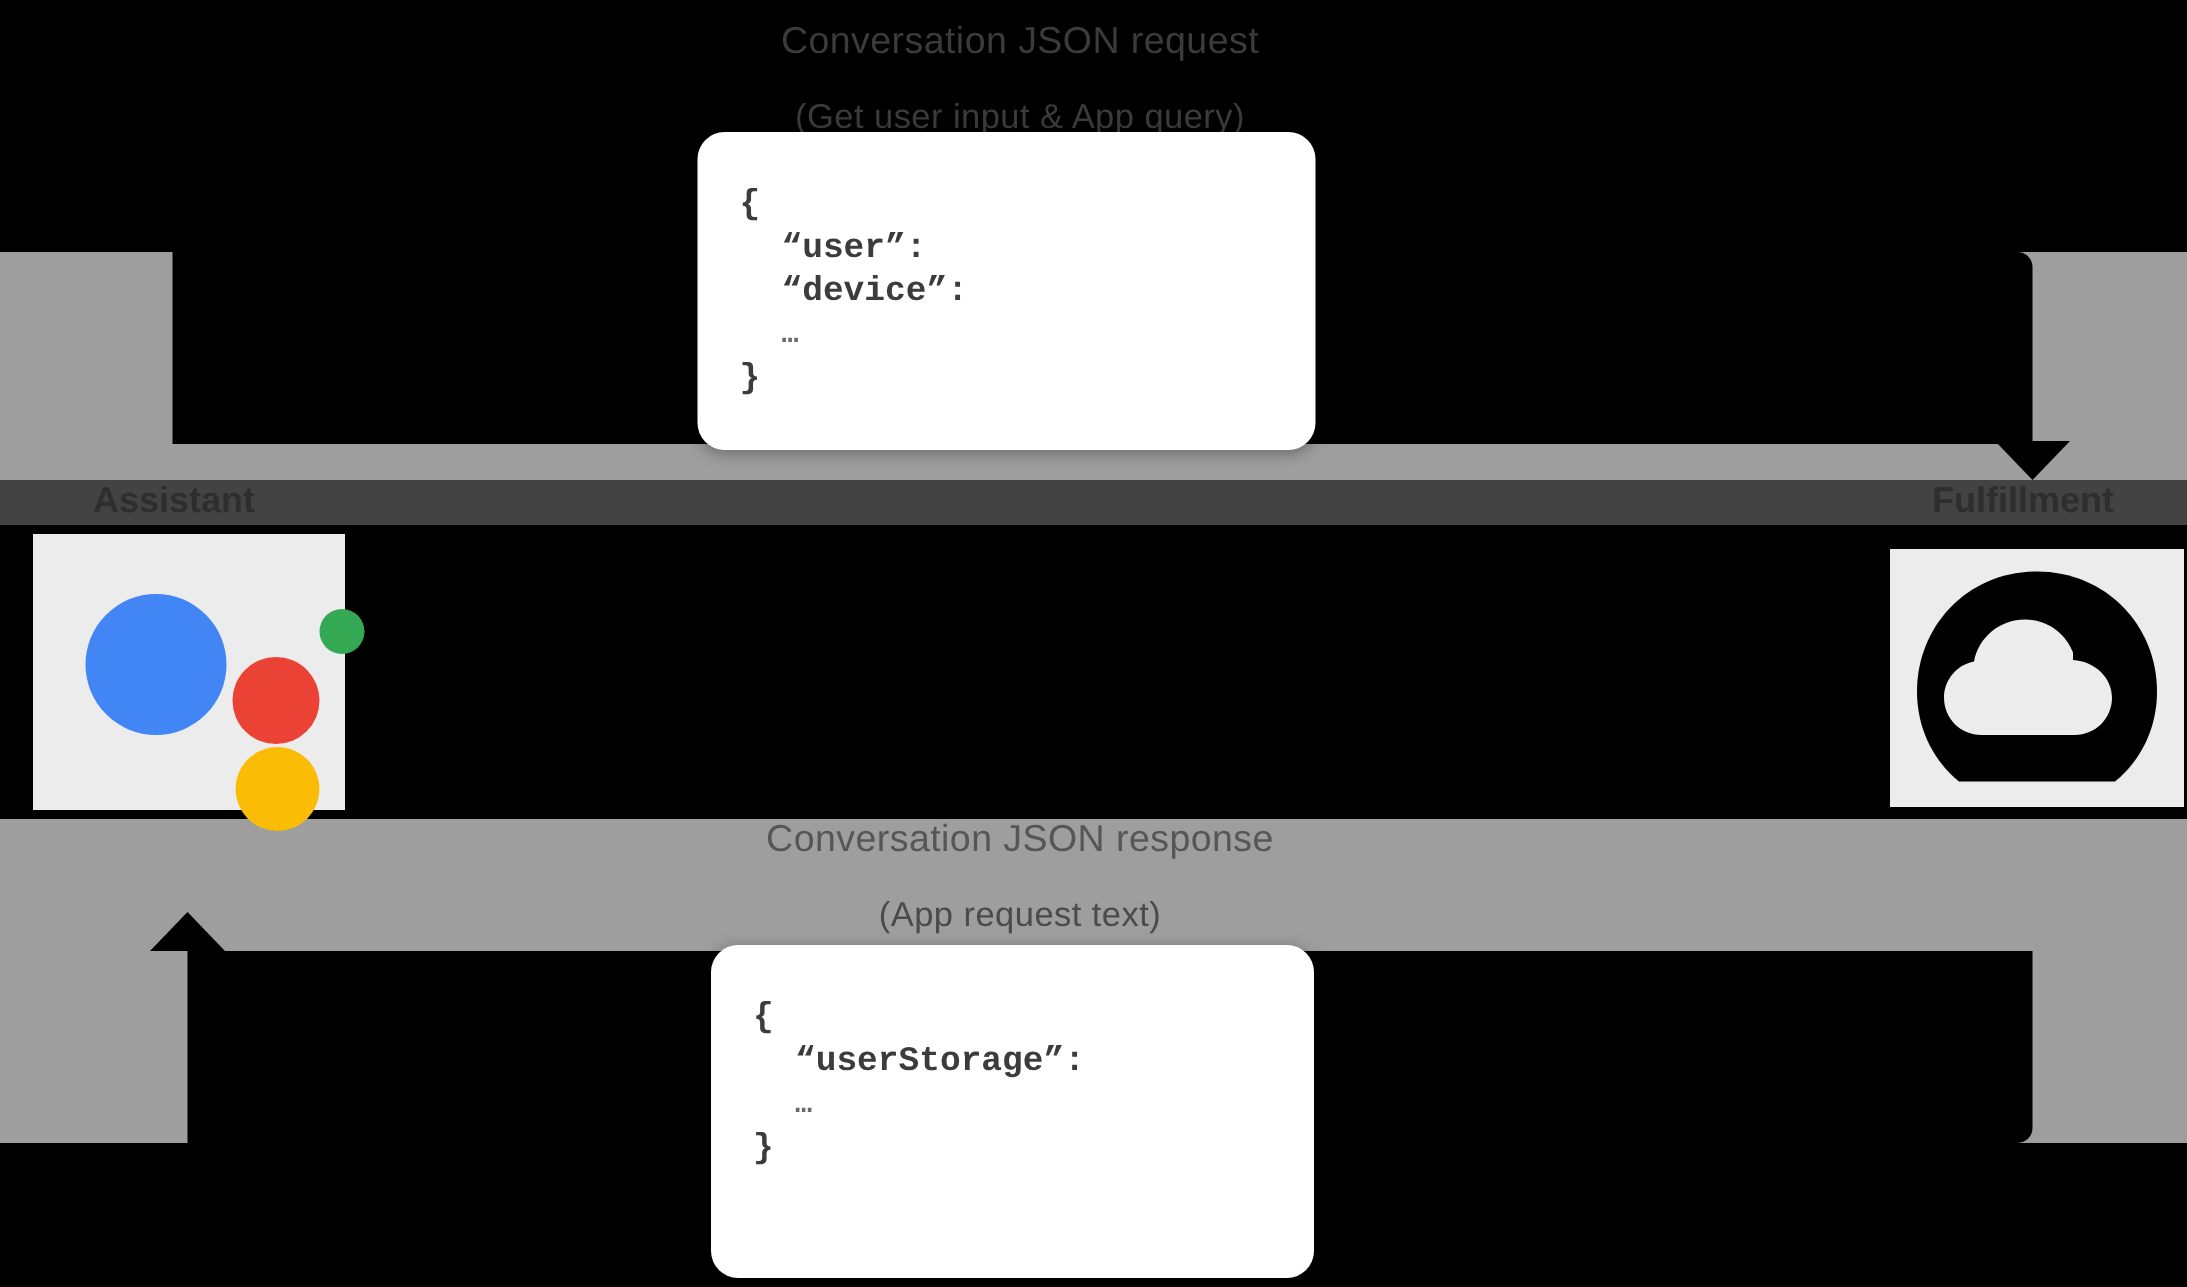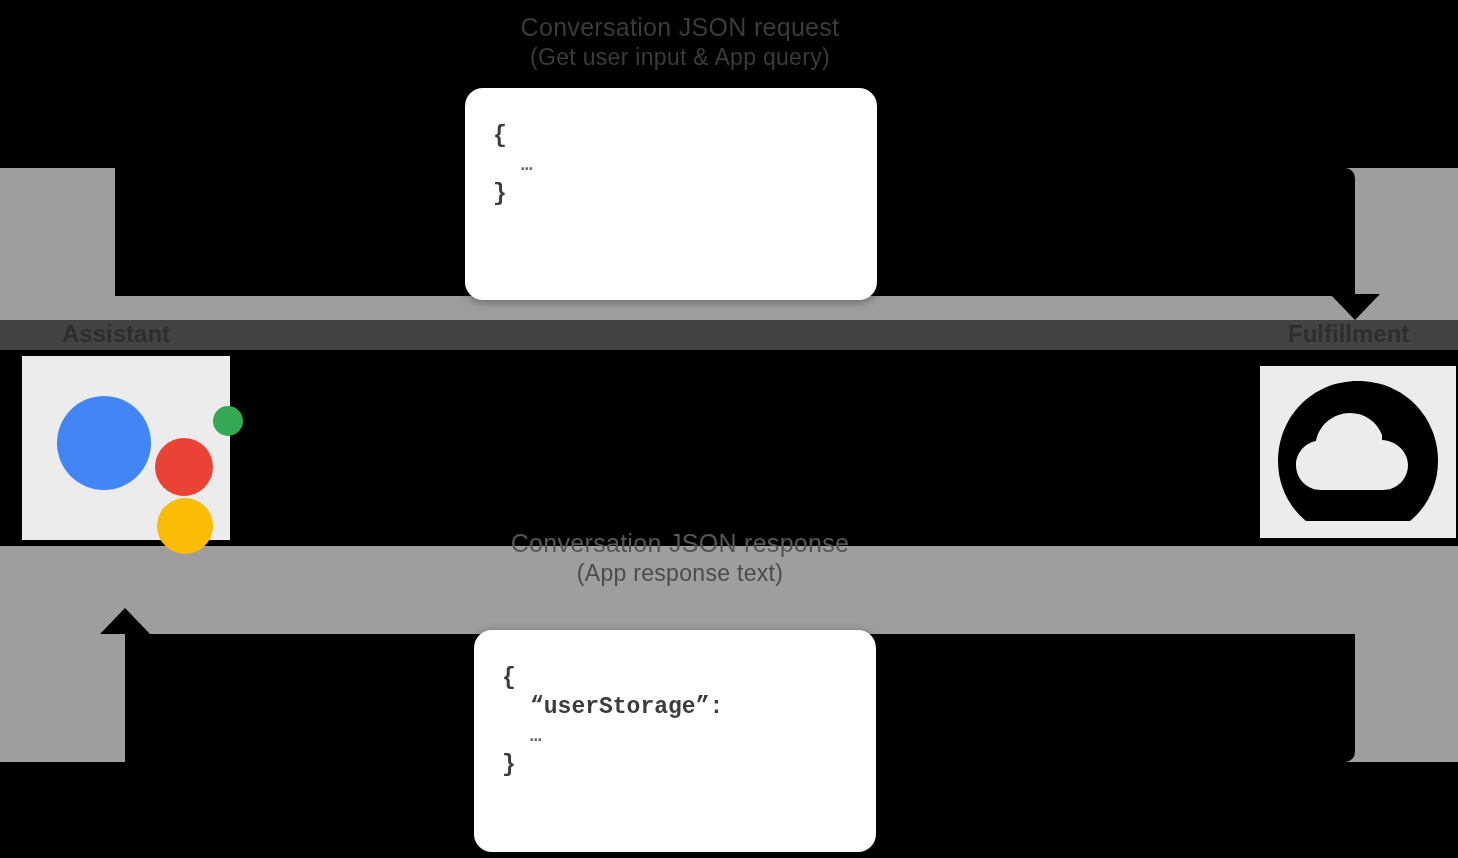--- a/index.html
+++ b/index.html
@@ -67,23 +67,23 @@
   .json-indent{padding-left:28px;}
   .json-ell{padding-left:28px;font-size:19px;color:#6a6a6a;}
 
   
   .flow-label{
     position:absolute;text-align:center;
     font-family:"Liberation Sans",sans-serif;
     font-weight:normal;letter-spacing:.3px;
   }
   #label-request {left:380px; top:12px; width:600px;}
-  #label-response{left:380px; top:528px;width:600px;}
+  #label-response{left:380px; top:544px;width:600px;}
   .flow-label .l1{font-size:25px;color:#3b3b3b;line-height:30px;}
-  .flow-label .l2{font-size:23px;color:#3b3b3b;line-height:30px;}
+  .flow-label .l2{font-size:23px;color:#3b3b3b;line-height:30px;margin-top:20px;}
   #label-response .l1{color:#565656;}
   #label-response .l2{color:#4b4b4b;}
 
   .node-label{
     position:absolute;font-size:24px;font-weight:bold;color:#2e2e2e;
     font-family:"Liberation Sans",sans-serif;
   }
   #label-assistant{left:62px;  top:320px;}
   #label-fulfillment{left:1288px;top:320px;}
 </style>
@@ -123,25 +123,27 @@
   </div>
   <div class="node-label" id="label-fulfillment">Fulfillment</div>
 
   <div class="flow-label" id="label-request">
     <div class="l1">Conversation JSON request</div>
     <div class="l2">(Get user input &amp; App query)</div>
   </div>
 
   <div class="flow-label" id="label-response">
     <div class="l1">Conversation JSON response</div>
-    <div class="l2">(App response text)</div>
+    <div class="l2">(App request text)</div>
   </div>
 
   <div class="json-card" id="json-request">
     <div class="json-line">{</div>
+    <div class="json-line json-indent">“user”:</div>
+    <div class="json-line json-indent">“device”:</div>
     <div class="json-line json-ell">…</div>
     <div class="json-line">}</div>
   </div>
 
   <div class="json-card" id="json-response">
     <div class="json-line">{</div>
     <div class="json-line json-indent">“userStorage”:</div>
     <div class="json-line json-ell">…</div>
     <div class="json-line">}</div>
   </div>

